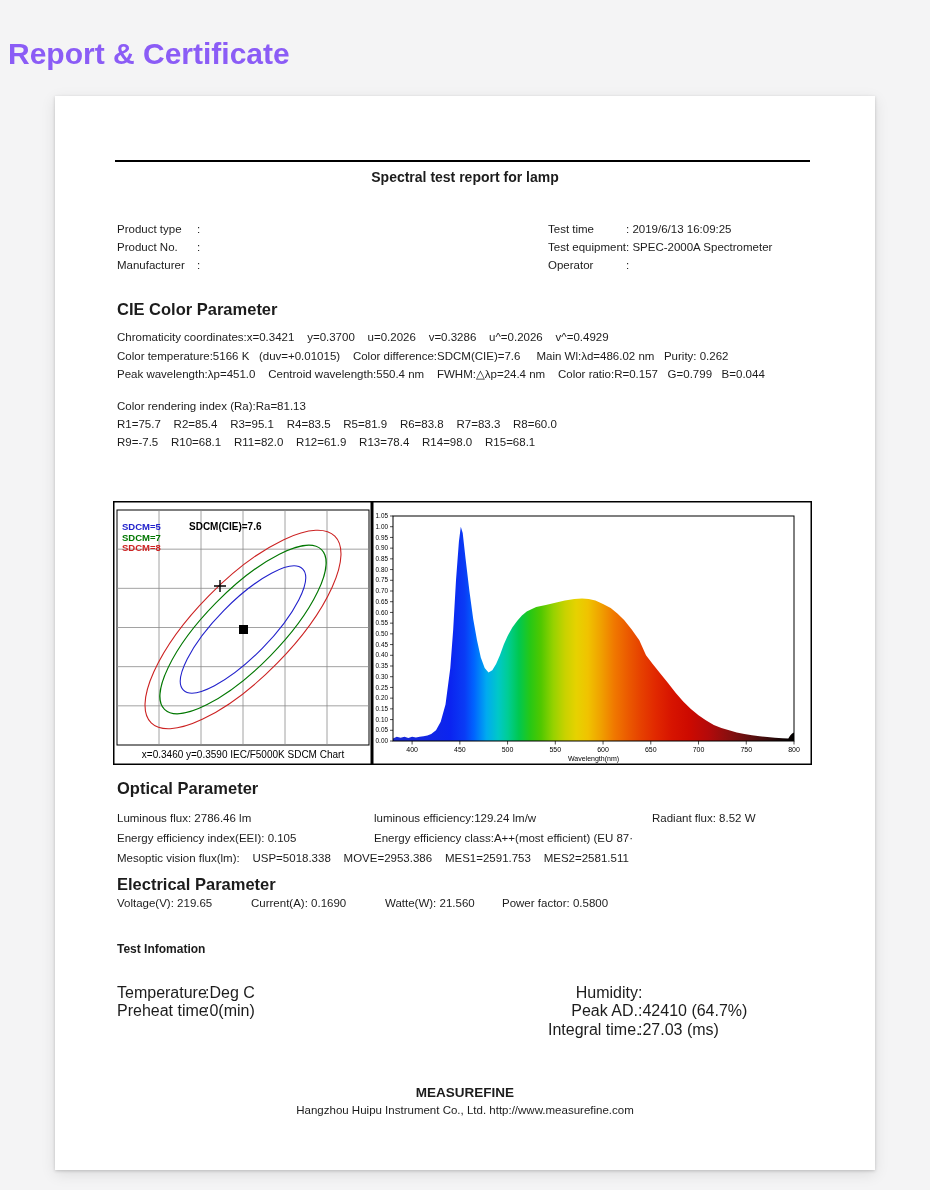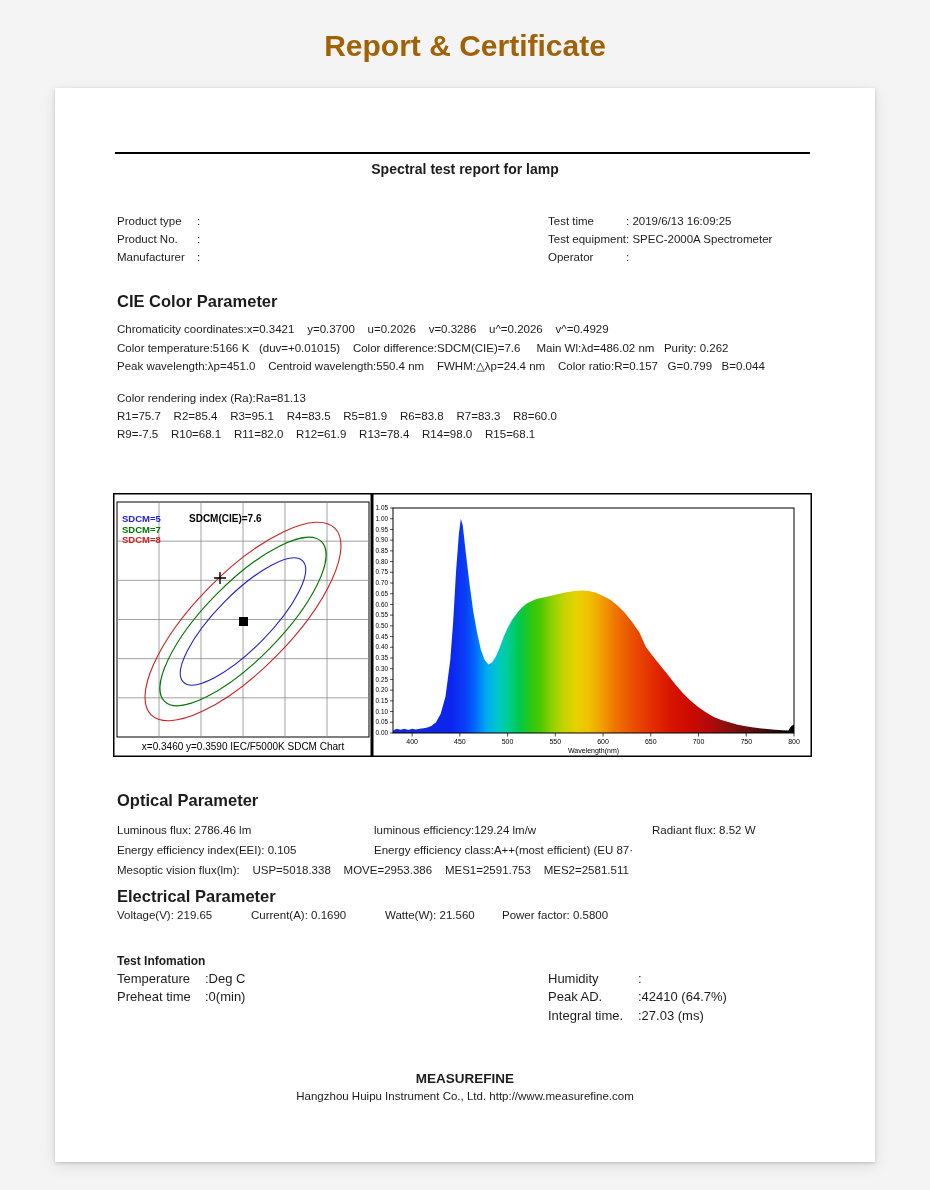--- a/index.html
+++ b/index.html
@@ -1,41 +1,41 @@
 <!DOCTYPE html>
 <html><head>
 <meta charset="utf-8">
 <style>
   html,body{margin:0;padding:0;background:#f4f4f5;font-family:"Liberation Sans",sans-serif;color:#1c1c1c;}
   .page{width:930px;margin:0 auto;}
-  .page-title{padding-top:26px;margin:0;text-align:center;font-size:30px;line-height:40px;font-weight:bold;color:#a16207;}
+  .page-title{padding-top:26px;margin:8px;font-size:30px;line-height:40px;font-weight:bold;color:#8b5cf6;}
   .card{width:820px;height:1074px;margin:22px auto 28px;background:#fff;box-shadow:0 1px 3px rgba(0,0,0,.18),0 4px 14px rgba(0,0,0,.10);overflow:hidden;}
   .rule{margin:64px 65px 0 60px;height:2px;background:#000;}
   .report-title{margin-top:7px;text-align:center;font-size:14px;font-weight:bold;}
   .info-grid{display:grid;grid-template-columns:431px auto;margin:35px 0 0 62px;font-size:11.5px;line-height:18px;}
   .info-col{white-space:nowrap;}
   .info-row{display:flex;}
   .info-lbl-l{display:inline-block;width:80px;}
   .info-lbl-r{display:inline-block;width:78px;}
   .pre{white-space:pre-wrap;}
   h2{font-size:16.5px;line-height:22px;font-weight:bold;margin:24px 0 0 62px;}
-  h2.optical{margin-top:32px;}
+  h2.optical{margin-top:12px;}
   h2.electrical{margin-top:5px;}
   .cie-lines{margin:8px 0 13px 62px;font-size:11.5px;line-height:18.5px;}
   .cri{margin:12px 0 0 62px;font-size:11.5px;line-height:18px;}
   .charts{display:flex;margin:50px 0 0 58px;}
   .chart-box{display:block;}
   .opt{margin:9px 0 0 62px;font-size:11.5px;line-height:20px;}
   .opt-row{display:flex;white-space:nowrap;}
   .opt-c1{width:257px;}
   .opt-c2{width:278px;}
   .elec{display:flex;margin:1px 0 0 62px;font-size:11.5px;line-height:15px;white-space:nowrap;}
   .elec-c1{width:134px;}.elec-c2{width:134px;}.elec-c3{width:117px;}
   h3.ti{font-size:12px;line-height:16px;font-weight:bold;margin:30px 0 0 62px;}
-  .ti-grid{display:grid;grid-template-columns:431px auto;margin:1px 0 0 62px;font-size:13px;line-height:18.5px;}
+  .ti-grid{display:grid;grid-template-columns:431px auto;margin:27px 0 0 62px;font-size:16px;line-height:18.5px;text-align:right;}
   .ti-lbl-l{display:inline-block;width:88px;}
   .ti-lbl-r{display:inline-block;width:90px;}
   .footer{margin-top:46px;text-align:center;}
   .brand{font-size:13.5px;font-weight:bold;}
   .company{font-size:11.5px;margin-top:4px;}
 </style>
 </head>
 <body>
 
 <div class="page">

